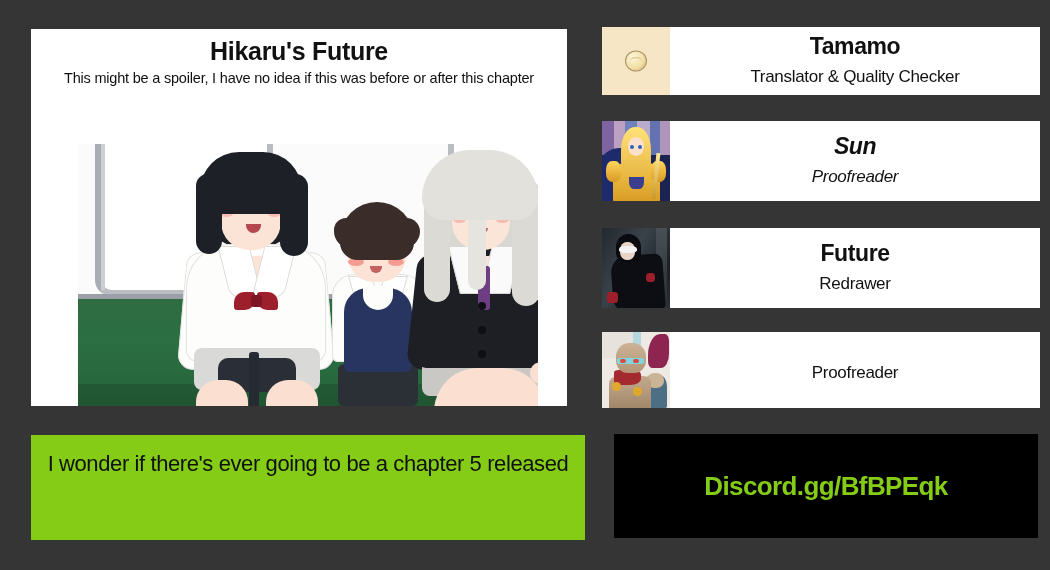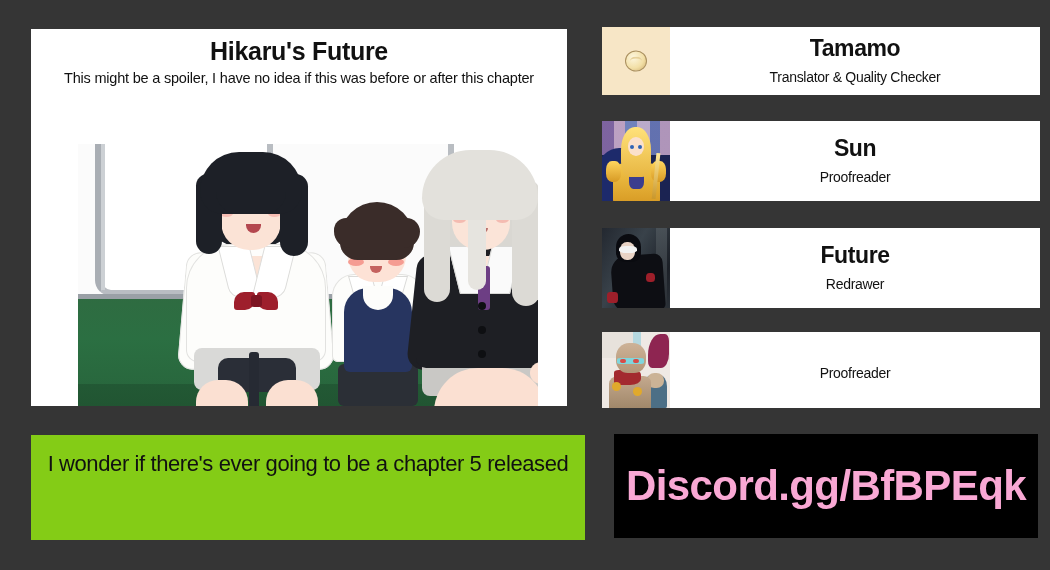--- a/index.html
+++ b/index.html
@@ -403,21 +403,21 @@
   }
 
   .credit-row {
     position: absolute;
     left: 0;
     width: 438px;
     display: flex;
     align-items: stretch;
   }
   .credit-row.r0 { top: 0;   height: 68px; }
-  .credit-row.r1 { top: 94px;  height: 80px; }
+  .credit-row.r1 { top: 94px;  height: 80px; font-style: italic; }
   .credit-row.r2 { top: 201px; height: 80px; }
   .credit-row.r3 { top: 305px; height: 76px; }
 
   .avatar {
     width: 68px;
     flex: 0 0 68px;
     position: relative;
     overflow: hidden;
   }
 
@@ -433,21 +433,21 @@
 
   .credit-name {
     font-size: 23px;
     font-weight: bold;
     color: #111;
     line-height: 1.12;
     letter-spacing: -0.4px;
     text-align: center;
   }
   .credit-role {
-    font-size: 14px;
+    font-size: 17px;
     color: #111;
     line-height: 1.2;
     letter-spacing: -0.3px;
     text-align: left;
     margin-top: 7px;
   }
 
   
   .av-tamamo { background: #f7e6c6; }
   .av-tamamo .mochi {
@@ -602,22 +602,22 @@
     left: 12px;
     top: 407px;
     width: 424px;
     height: 104px;
     background: #000000;
     display: flex;
     align-items: center;
     justify-content: center;
   }
   .discord-text {
-    color: #f9a8d4;
-    font-size: 42px;
+    color: #84cc16;
+    font-size: 26px;
     font-weight: bold;
     letter-spacing: -0.6px;
   }
 </style>
 </head>
 <body>
 
 <div class="left-col">
 
   <div class="story-panel">

